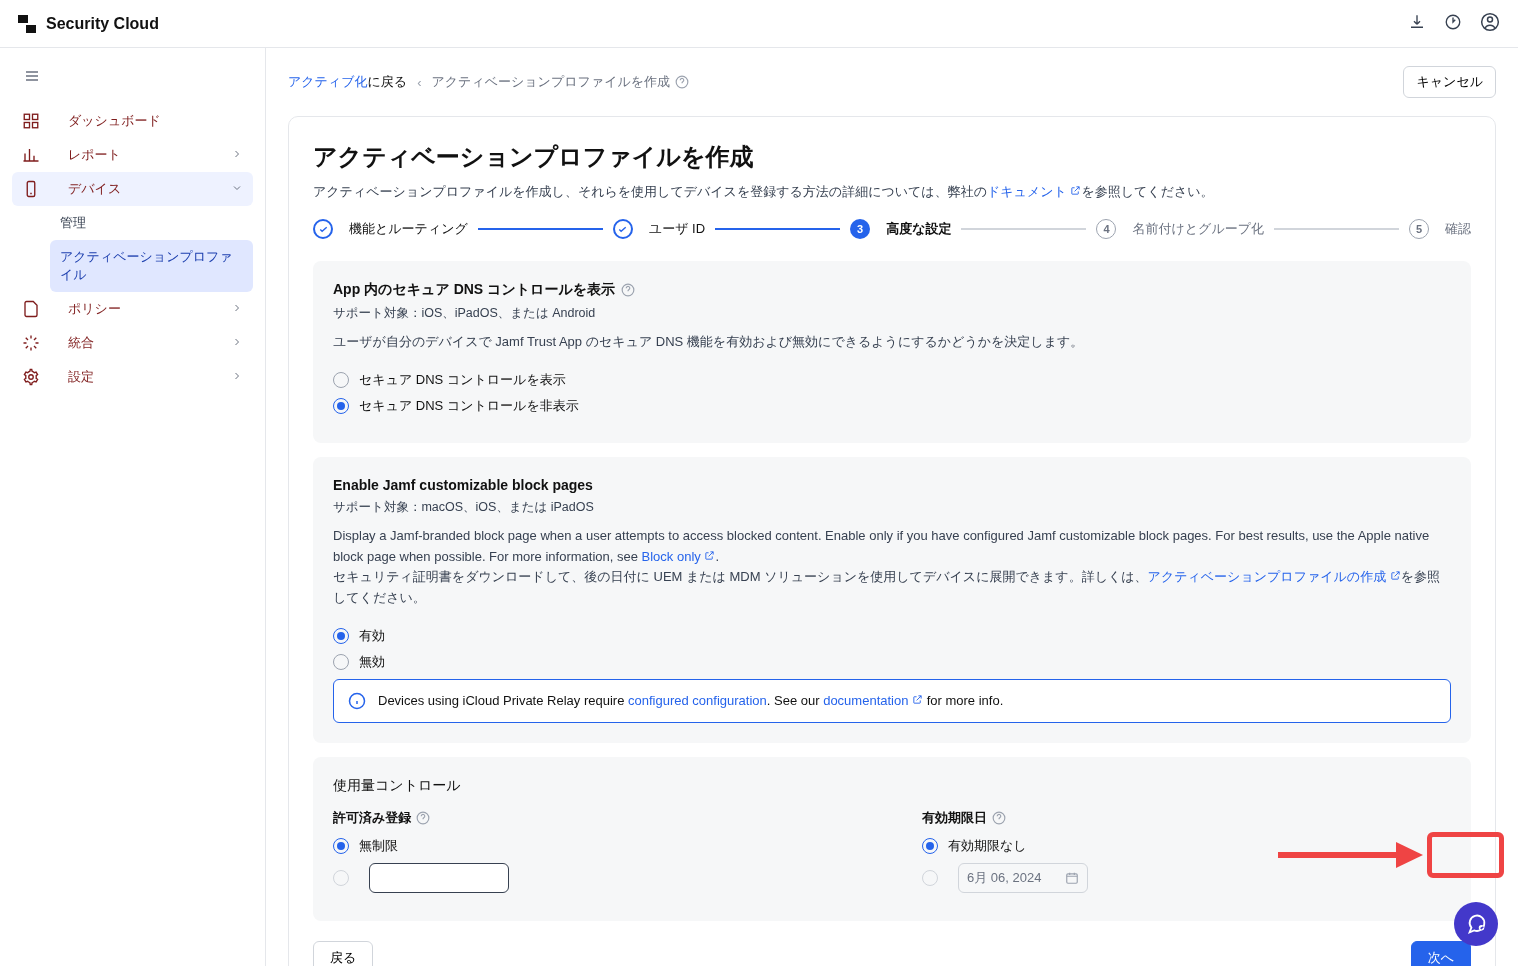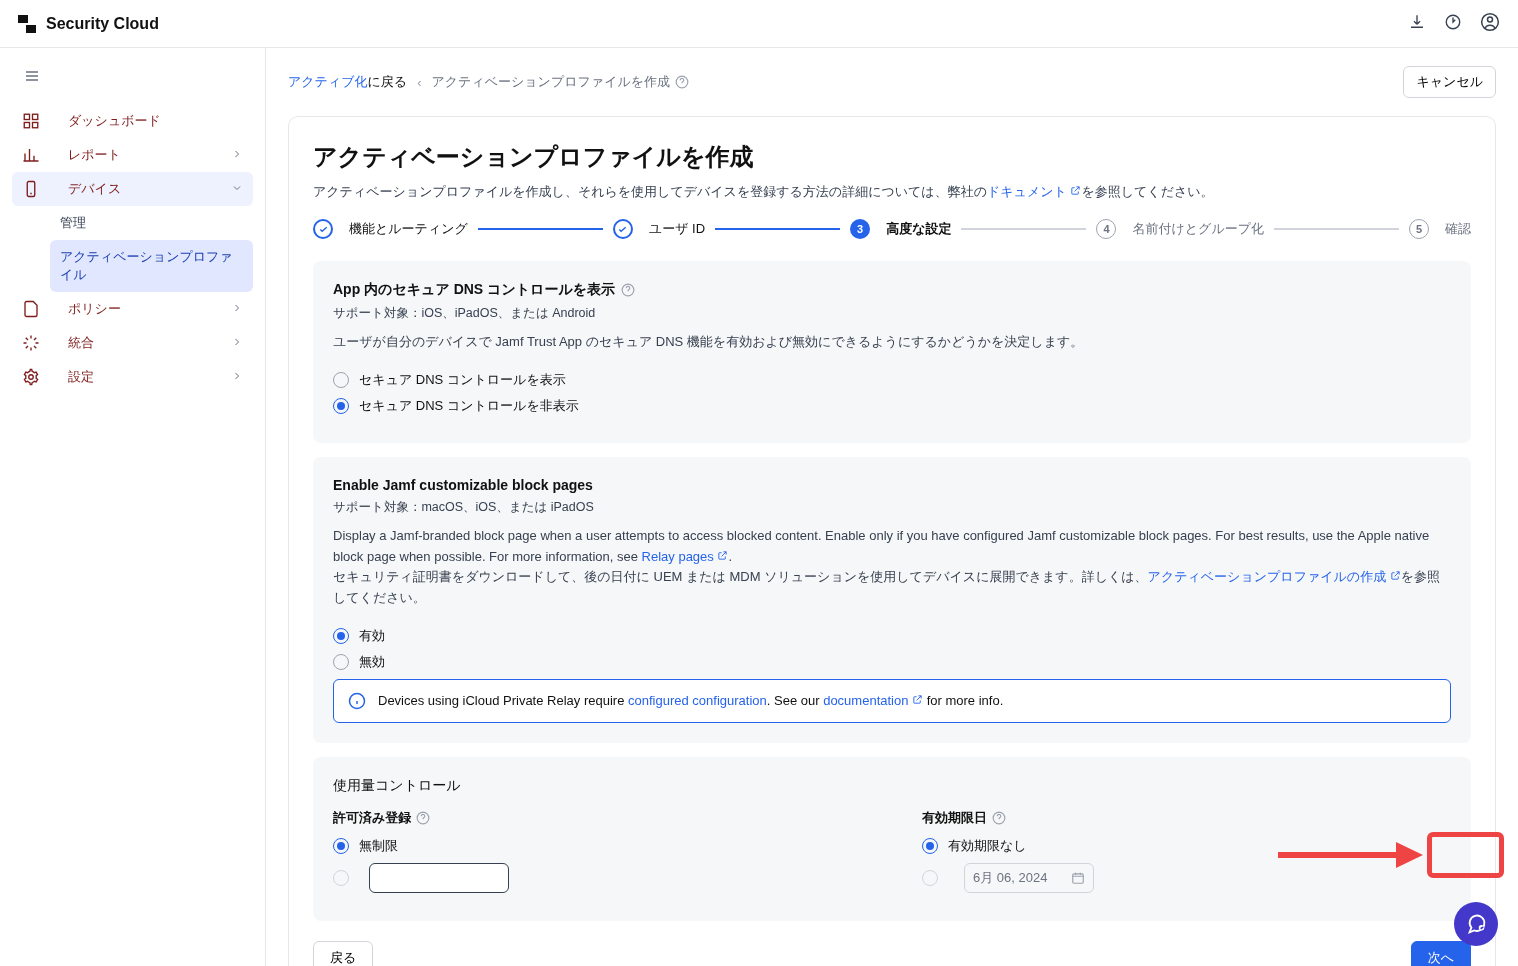--- a/index.html
+++ b/index.html
@@ -53,21 +53,21 @@
 .radio.checked::after{content:"";width:8px;height:8px;background:#2563eb;border-radius:50%}
 .radio.disabled{border-color:#d1d5db}
 .info-box{border:1px solid #2563eb;background:#fff;border-radius:6px;padding:12px 14px;display:flex;align-items:center;gap:12px;font-size:13px;color:#111;margin-top:8px}
 .info-box a{color:#2563eb;text-decoration:none}
 .info-icon{width:18px;height:18px;color:#2563eb;flex-shrink:0}
 .panel h3{font-weight:400;font-size:14px;margin-bottom:14px}
 .cols{display:flex;gap:60px}
 .col{flex:1}
 .col-title{font-weight:700;font-size:13px;display:flex;align-items:center;gap:5px;margin-bottom:10px}
 .text-input{width:140px;height:30px;border:1px solid #374151;border-radius:6px;padding:0 8px;font-size:13px;margin-left:10px}
-.date-input{width:130px;height:30px;border:1px solid #d1d5db;border-radius:6px;padding:0 8px;font-size:13px;margin-left:16px;display:flex;align-items:center;justify-content:space-between;color:#6b7280}
+.date-input{width:130px;height:30px;border:1px solid #d1d5db;border-radius:6px;padding:0 8px;font-size:13px;margin-left:10px;display:flex;align-items:center;justify-content:space-between;color:#6b7280}
 .footer{display:flex;justify-content:space-between;margin-top:20px}
 .btn{border:1px solid #d1d5db;background:#fff;padding:7px 16px;border-radius:6px;cursor:pointer;font-size:13px}
 .btn.primary{background:#2563eb;color:#fff;border-color:#2563eb}
 .next-highlight{position:absolute;border:5px solid #ef4444;border-radius:6px;pointer-events:none}
 .arrow{position:absolute;color:#ef4444;pointer-events:none}
 .q-icon{width:14px;height:14px;color:#9ca3af}
 .chat-fab{position:absolute;right:20px;bottom:20px;width:44px;height:44px;border-radius:50%;background:#4338ca;color:#fff;display:flex;align-items:center;justify-content:center;cursor:pointer}
 </style>
 </head>
 <body>
@@ -240,21 +240,21 @@
         <label class="radio-row">
             <span class="radio checked"></span>
             <span>セキュア DNS コントロールを非表示</span>
           </label>
       </div>
 
       <div class="panel">
         <div class="panel-title">Enable Jamf customizable block pages</div>
         <div class="panel-sub">サポート対象：macOS、iOS、または iPadOS</div>
         <div class="panel-desc">
-          <span>Display a Jamf-branded block page when a user attempts to access blocked content. Enable only if you have configured Jamf customizable block pages. For best results, use the Apple native block page when possible. For more information, see </span><a href="#"><span>Relay pages</span> <svg width="11" height="11" viewBox="0 0 24 24" fill="none" stroke="currentColor" stroke-width="2">
+          <span>Display a Jamf-branded block page when a user attempts to access blocked content. Enable only if you have configured Jamf customizable block pages. For best results, use the Apple native block page when possible. For more information, see </span><a href="#"><span>Block only</span> <svg width="11" height="11" viewBox="0 0 24 24" fill="none" stroke="currentColor" stroke-width="2">
                 <path d="M14 4h6v6M20 4L10 14M18 14v5a1 1 0 01-1 1H5a1 1 0 01-1-1V7a1 1 0 011-1h5"></path>
               </svg></a><span>.</span><br>
           <span>セキュリティ証明書をダウンロードして、後の日付に UEM または MDM ソリューションを使用してデバイスに展開できます。詳しくは、</span><a href="#"><span>アクティベーションプロファイルの作成</span> <svg width="11" height="11" viewBox="0 0 24 24" fill="none" stroke="currentColor" stroke-width="2">
                 <path d="M14 4h6v6M20 4L10 14M18 14v5a1 1 0 01-1 1H5a1 1 0 01-1-1V7a1 1 0 011-1h5"></path>
               </svg></a><span>を参照してください。</span>
         </div>
         <label class="radio-row">
             <span class="radio checked"></span>
             <span>有効</span>
           </label>

